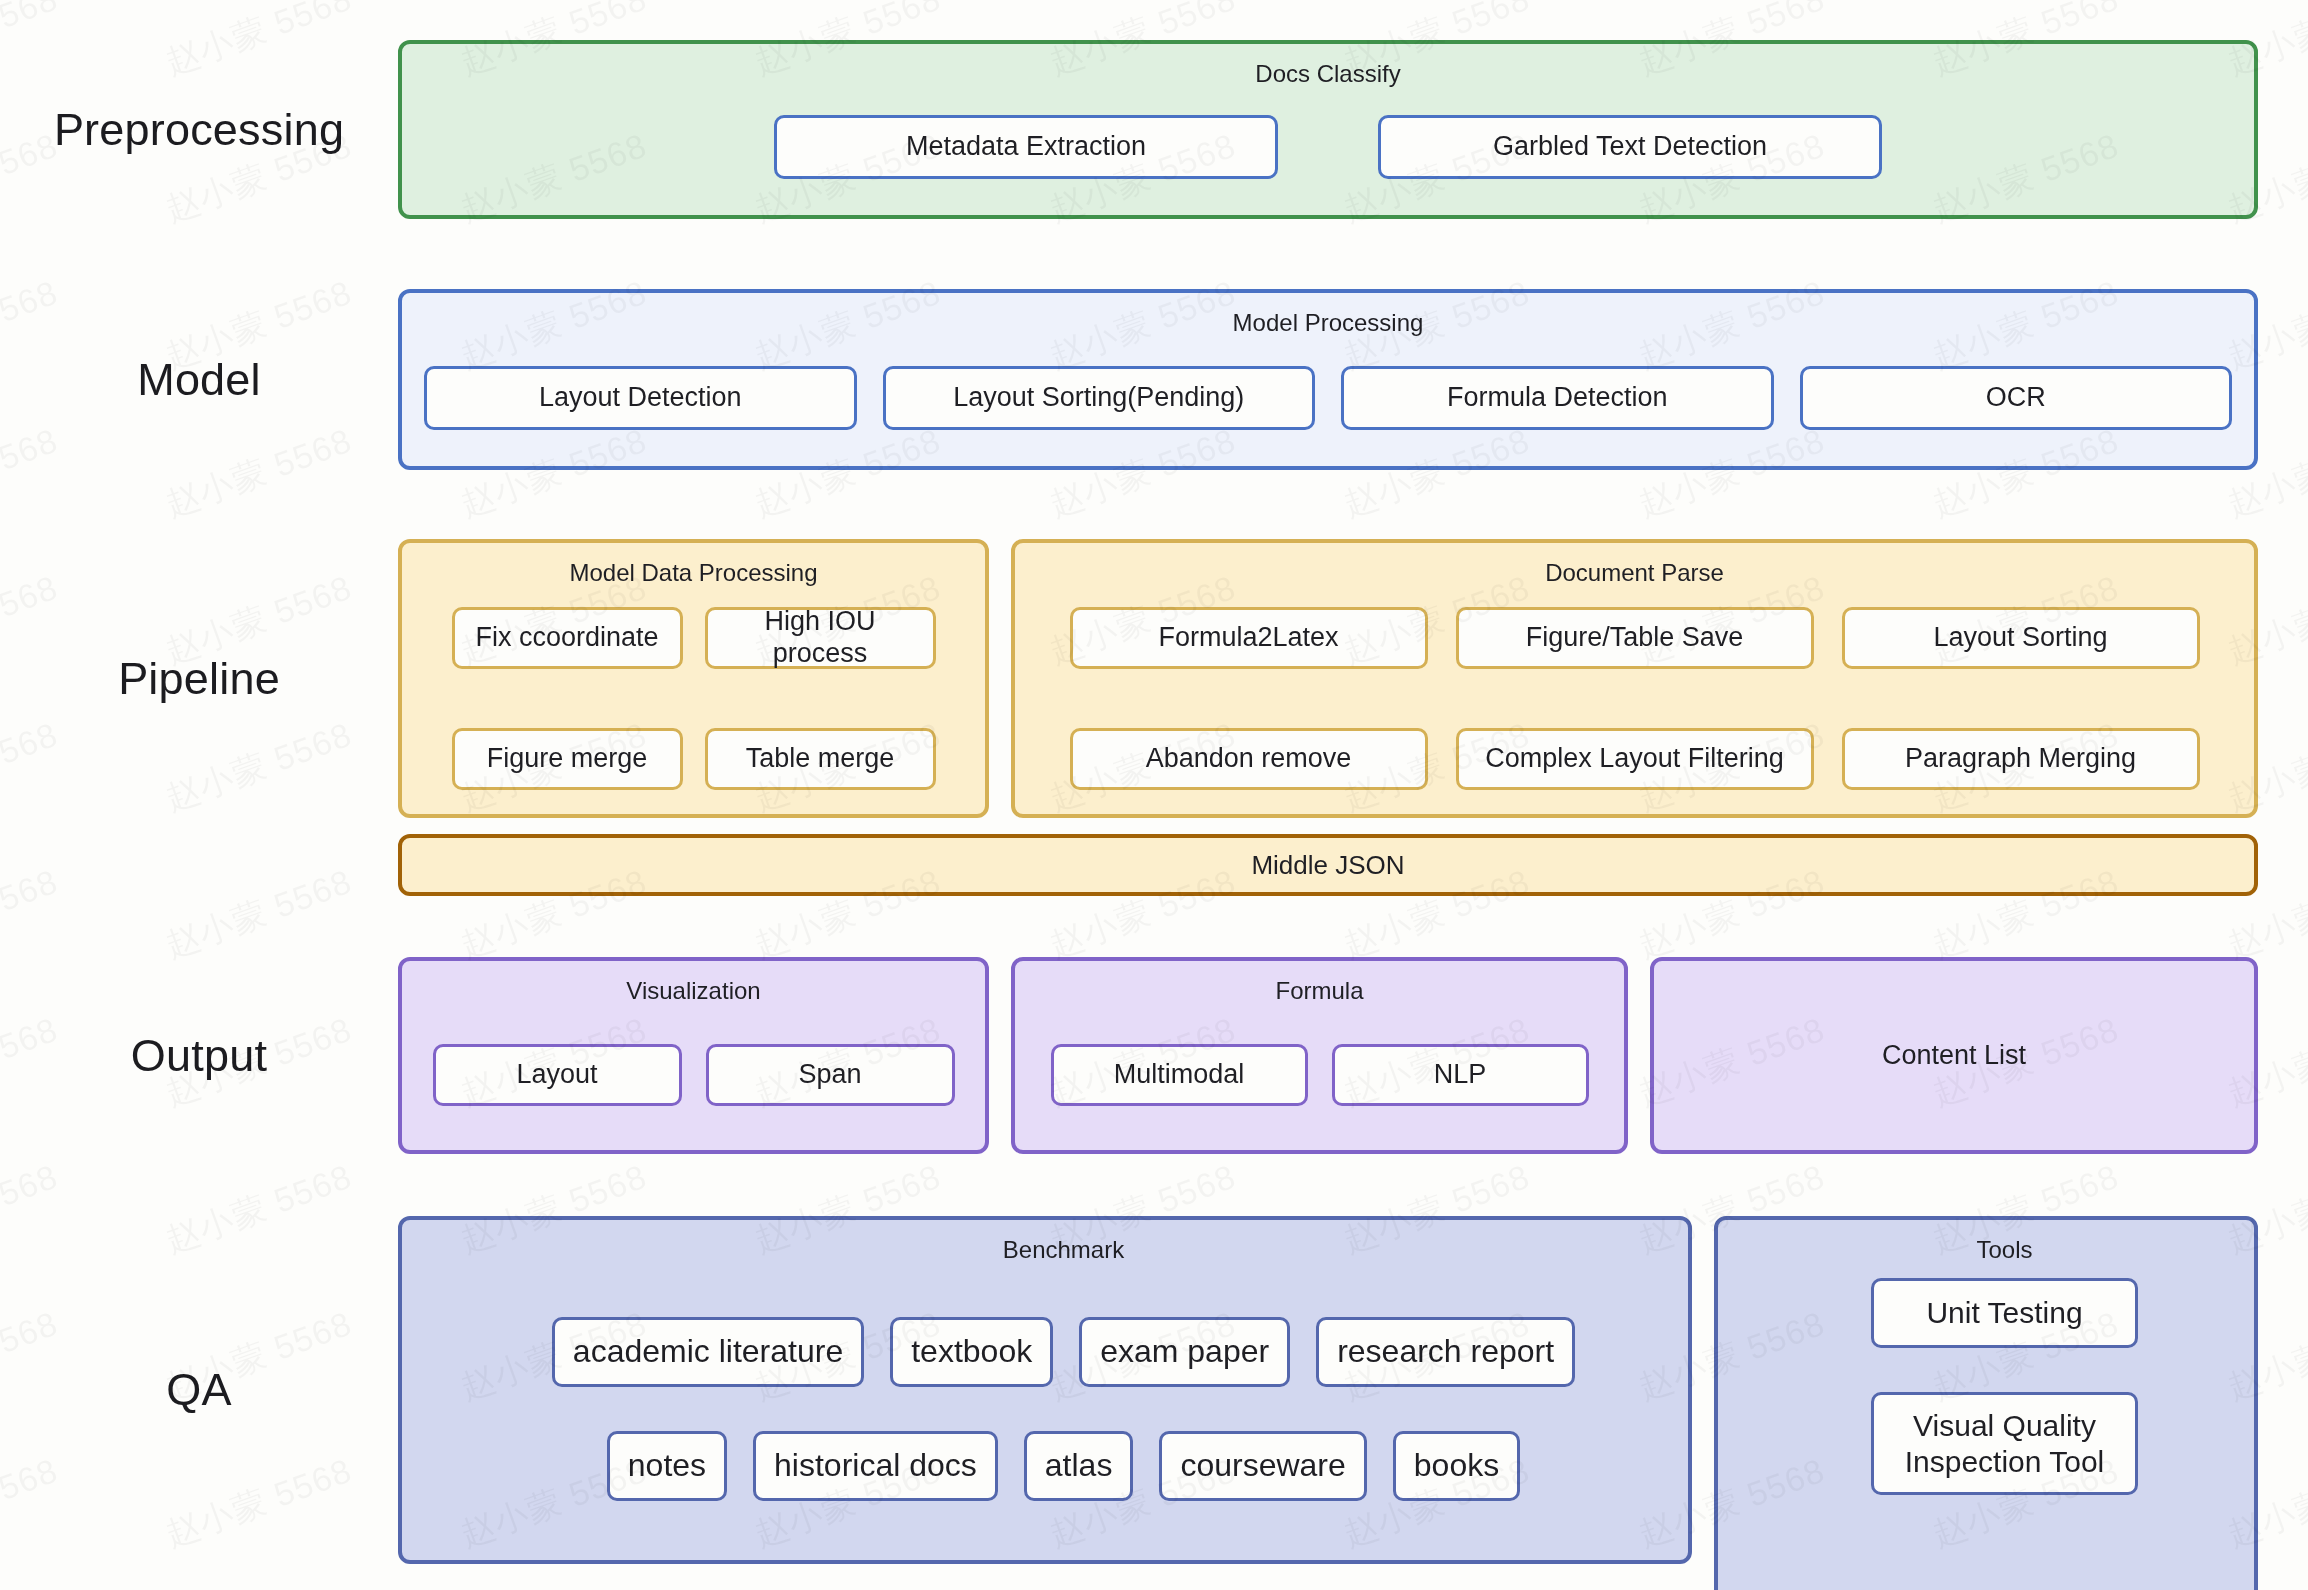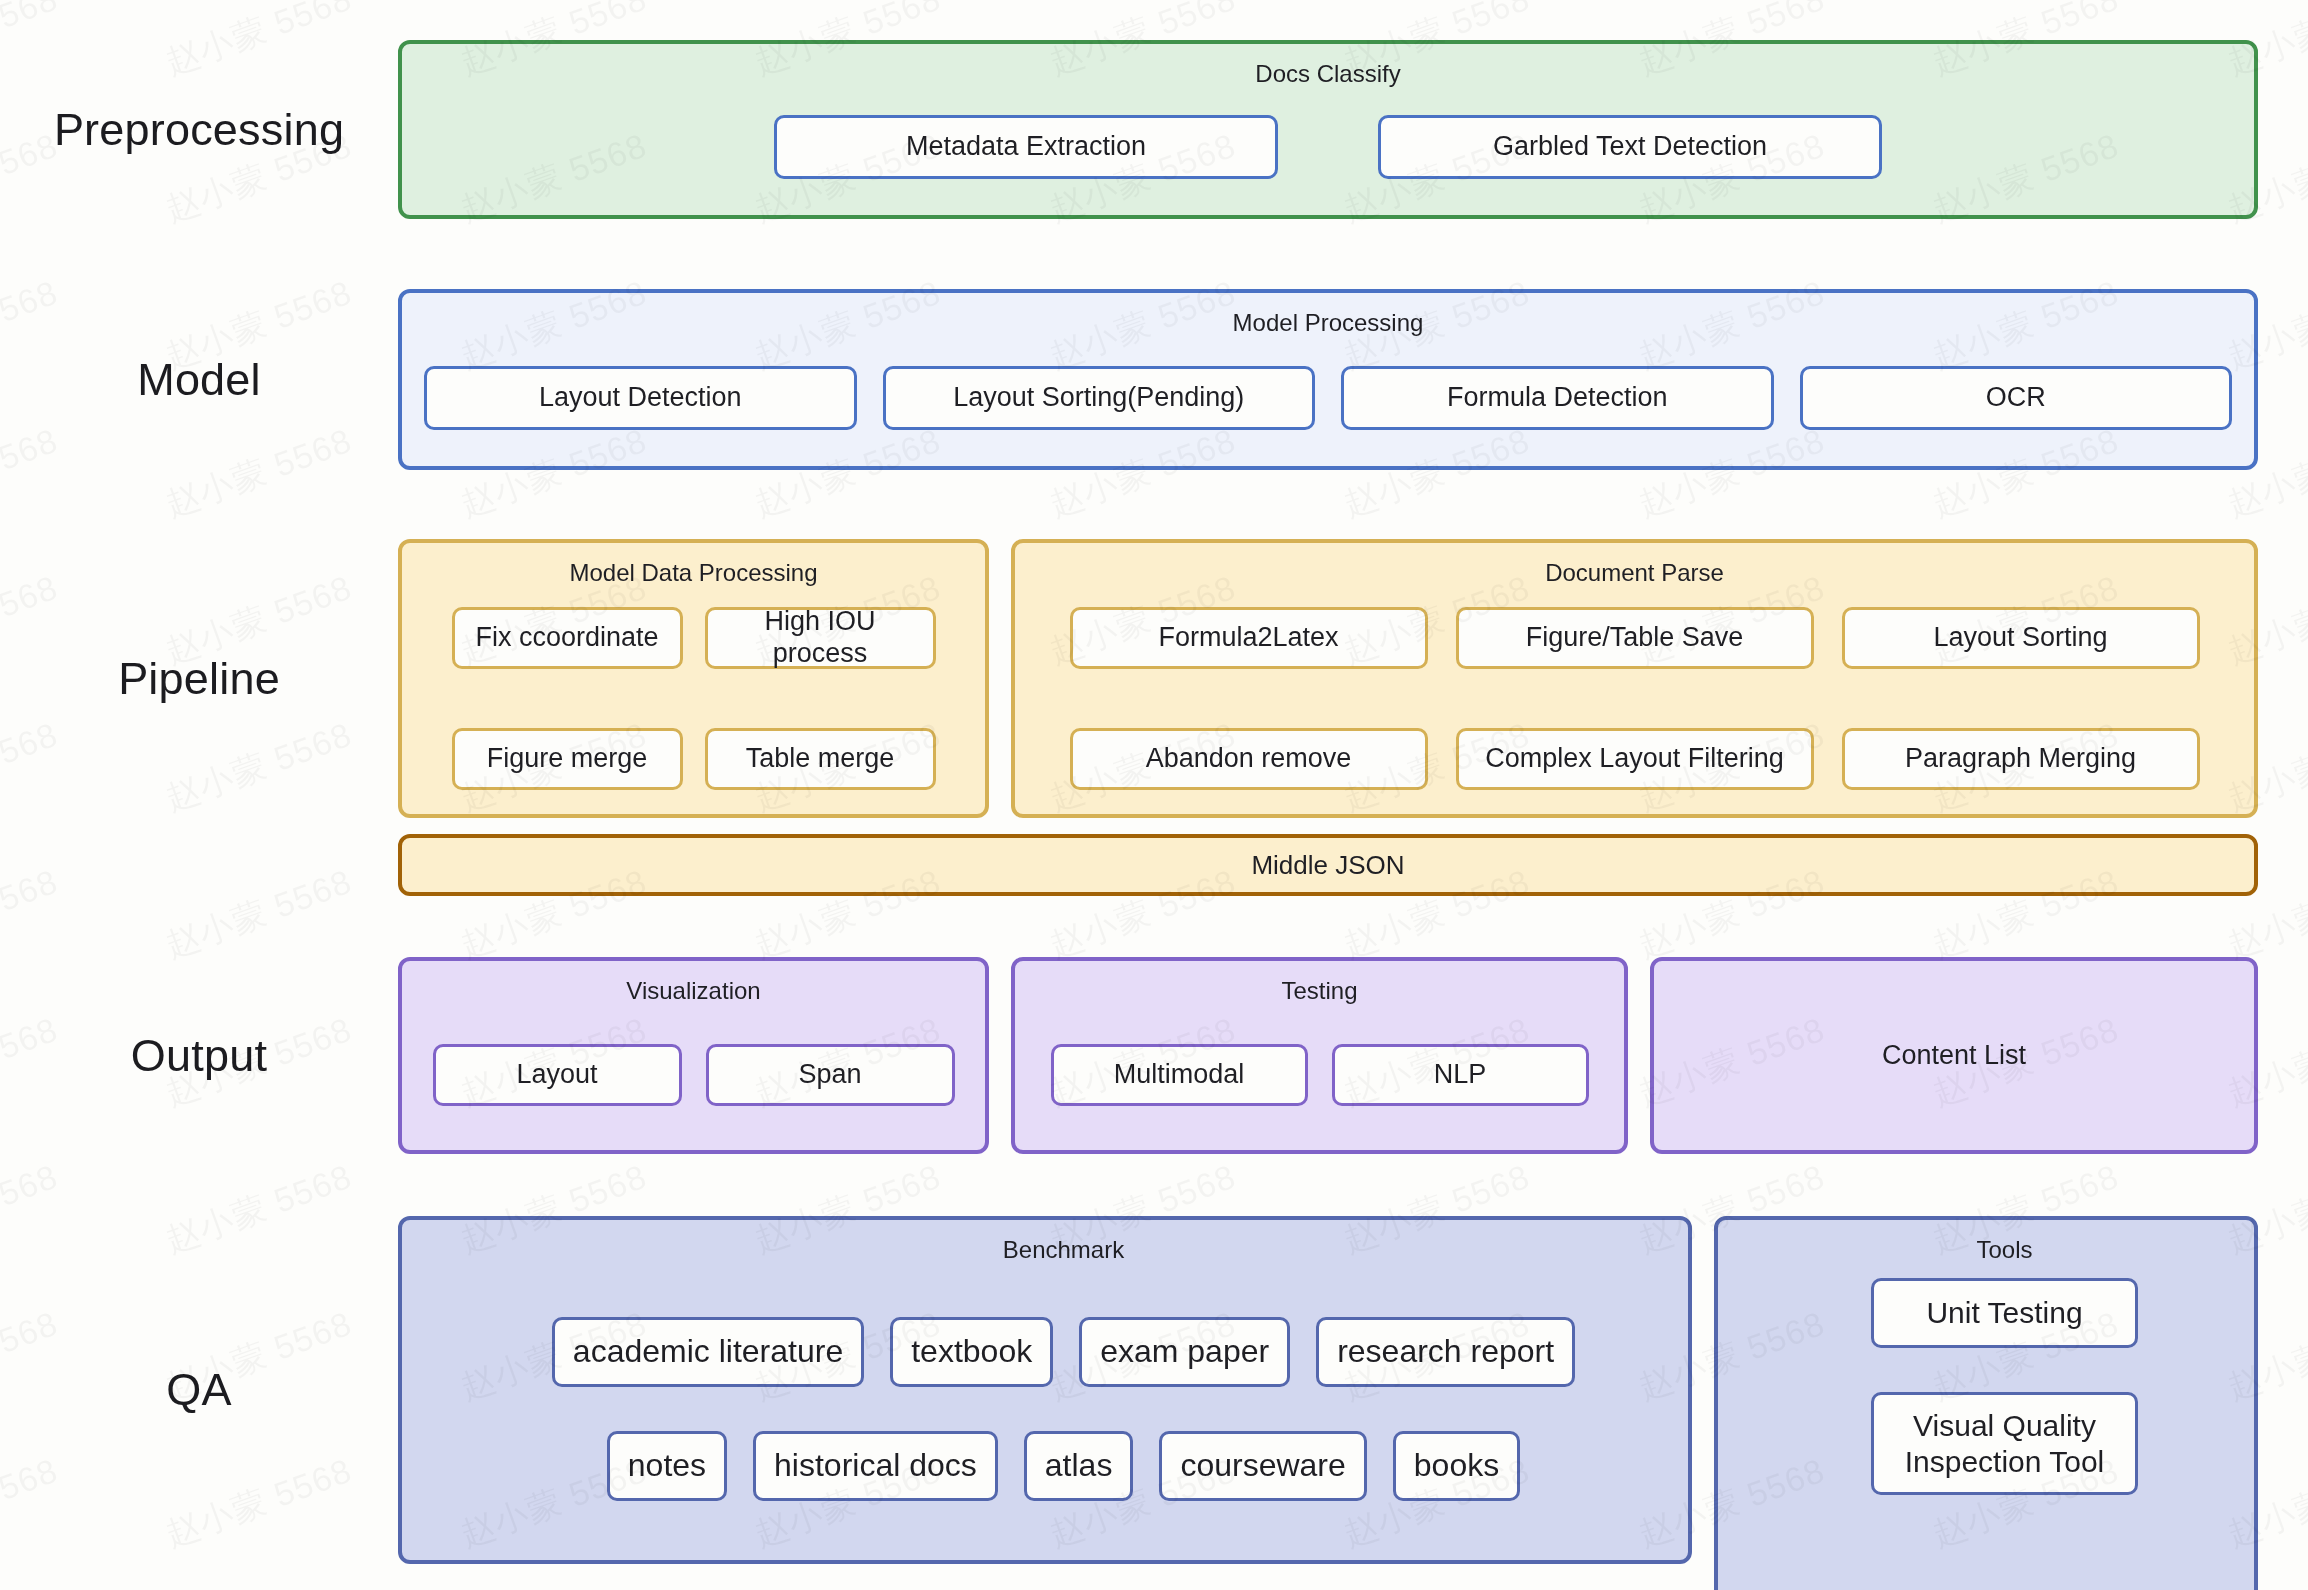--- a/index.html
+++ b/index.html
@@ -276,21 +276,21 @@
 
       <div class="panel purple" id="output-visualization">
         <div class="panel-title">Visualization</div>
         <div class="chip-wrap">
           <div class="chip">Layout</div>
           <div class="chip">Span</div>
         </div>
       </div>
 
       <div class="panel purple" id="output-markdown">
-        <div class="panel-title">Testing</div>
+        <div class="panel-title">Formula</div>
         <div class="chip-wrap">
           <div class="chip">Multimodal</div>
           <div class="chip">NLP</div>
         </div>
       </div>
 
       <div class="panel purple" id="output-contentlist">Content List</div>
 
     </div>
   </div>

